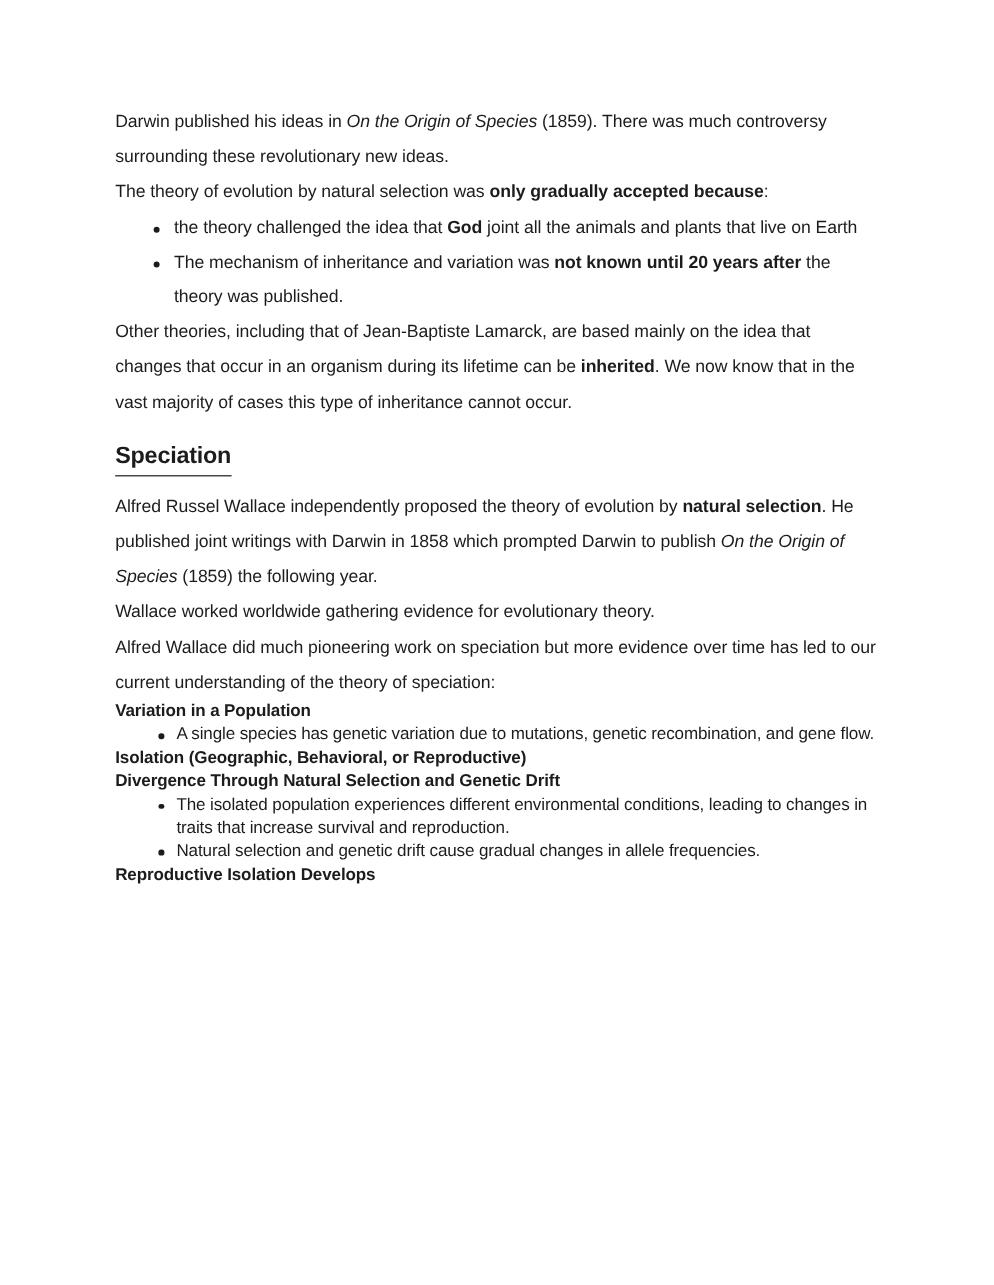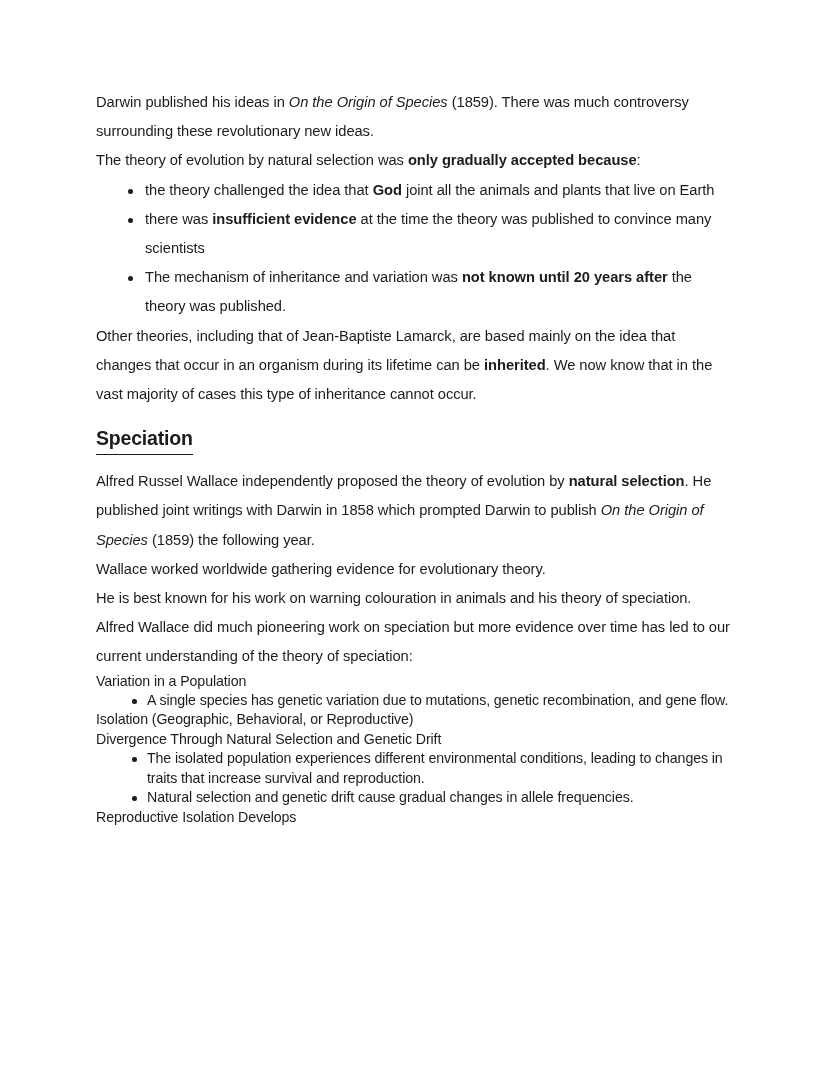--- a/index.html
+++ b/index.html
@@ -75,21 +75,21 @@
   }
   .heading-wrap {
     margin-top: 14px;
     margin-bottom: 12px;
   }
 
   
   .tight h3.subhead {
     margin: 0;
     font-size: 14.2px;
-    font-weight: normal;
+    font-weight: bold;
     line-height: 19.4px;
     letter-spacing: -0.1px;
   }
   .tight ul.bullets {
     margin: 0;
     padding: 0;
     list-style: none;
   }
   .tight ul.bullets li {
     position: relative;
@@ -119,35 +119,33 @@
   <div class="content">
 
     <div class="loose">
 
       <p class="para"><span>Darwin published his ideas in </span><i>On the Origin of Species</i><span> (1859). There was much controversy surrounding these revolutionary new ideas.</span></p>
 
       <p class="para"><span>The theory of evolution by natural selection was </span><b>only gradually accepted because</b><span>:</span></p>
 
       <ul class="bullets">
         <li><span>the theory challenged the idea that </span><b>God</b><span> joint all the animals and plants that live on Earth</span></li>
-        <li><span>there was </span><b>insufficient evidence</b><span> at the time the theory was published to convince many scientists</span></li>
         <li><span>The mechanism of inheritance and variation was </span><b>not known until 20 years after</b><span> the theory was published.</span></li>
       </ul>
 
       <p class="para"><span>Other theories, including that of Jean-Baptiste Lamarck, are based mainly on the idea that changes that occur in an organism during its lifetime can be </span><b>inherited</b><span>. We now know that in the vast majority of cases this type of inheritance cannot occur.</span></p>
 
       <div class="heading-wrap">
         <h2 class="sec-heading">Speciation</h2>
       </div>
 
       <p class="para"><span>Alfred Russel Wallace independently proposed the theory of evolution by </span><b>natural selection</b><span>. He published joint writings with Darwin in 1858 which prompted Darwin to publish </span><i>On the Origin of Species</i><span> (1859) the following year.</span></p>
 
       <p class="para">Wallace worked worldwide gathering evidence for evolutionary theory.</p>
 
-      <p class="para">He is best known for his work on warning colouration in animals and his theory of speciation.</p>
 
       <p class="para">Alfred Wallace did much pioneering work on speciation but more evidence over time has led to our current understanding of the theory of speciation:</p>
 
     </div>
 
     <div class="tight">
 
       <h3 class="subhead">Variation in a Population</h3>
       <ul class="bullets">
         <li>A single species has genetic variation due to mutations, genetic recombination, and gene flow.</li>

